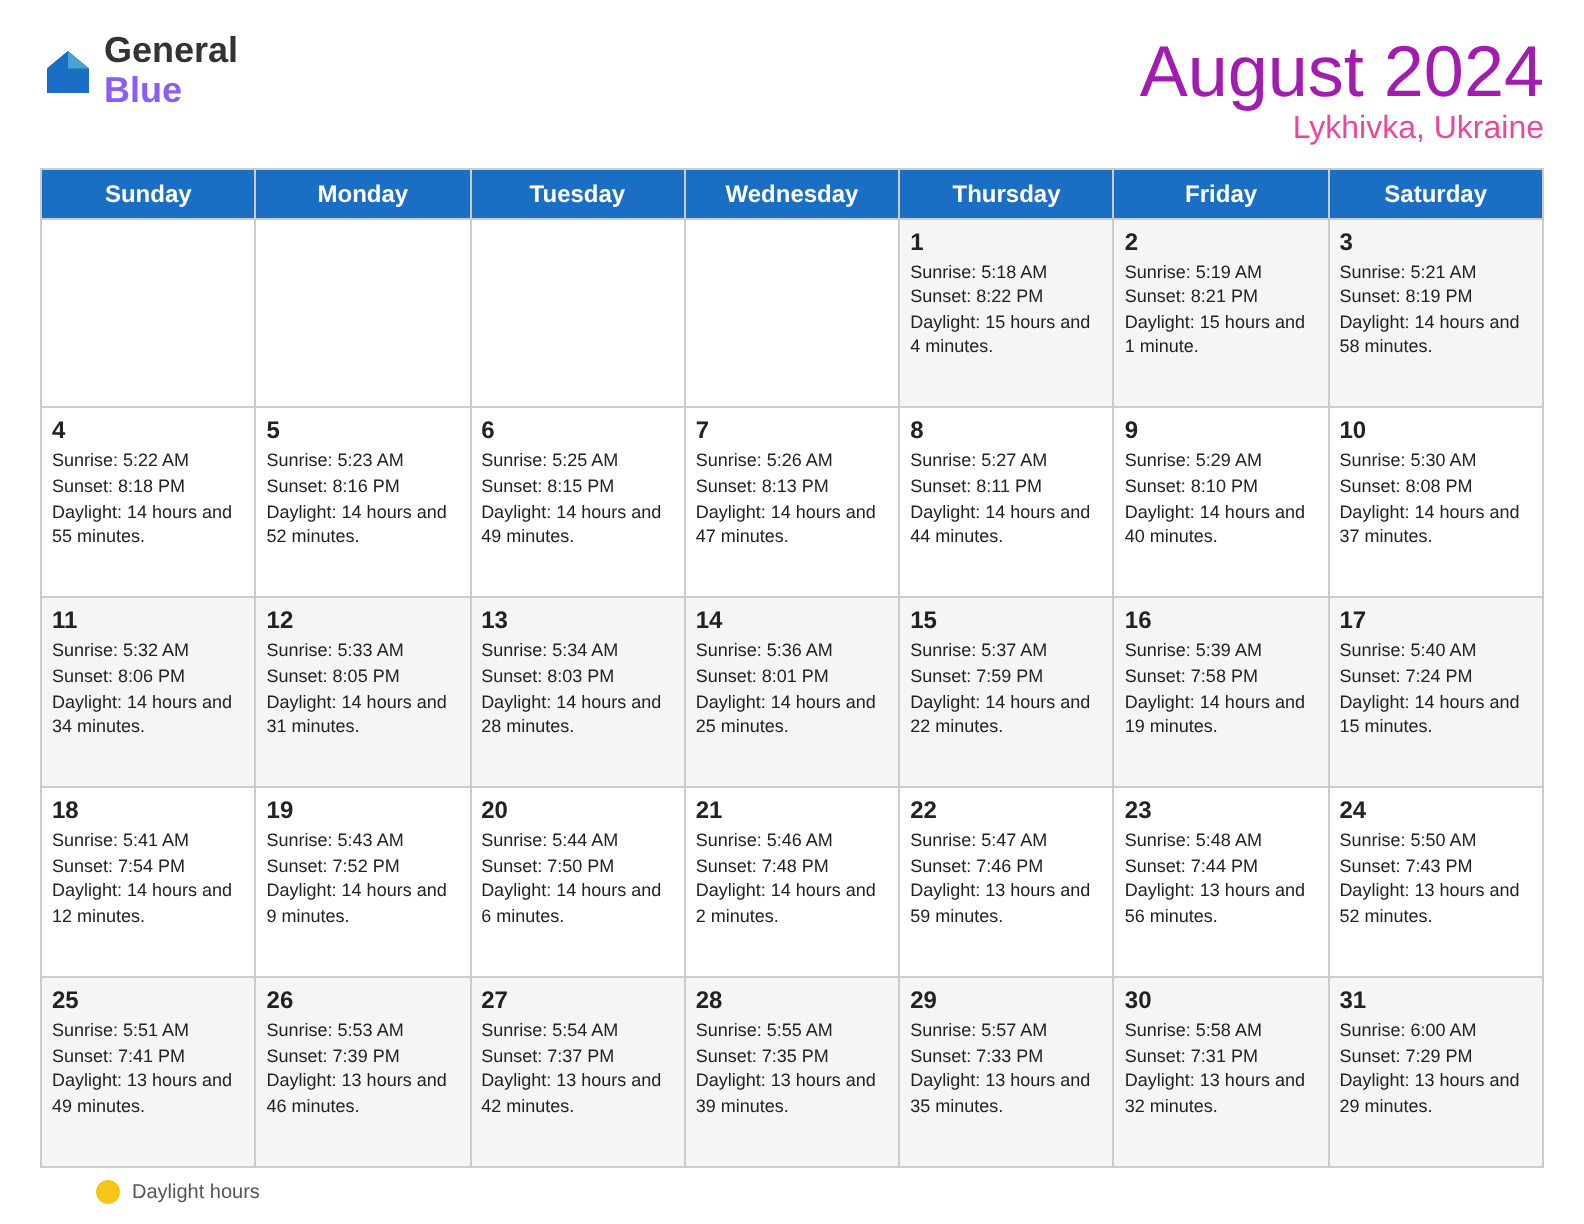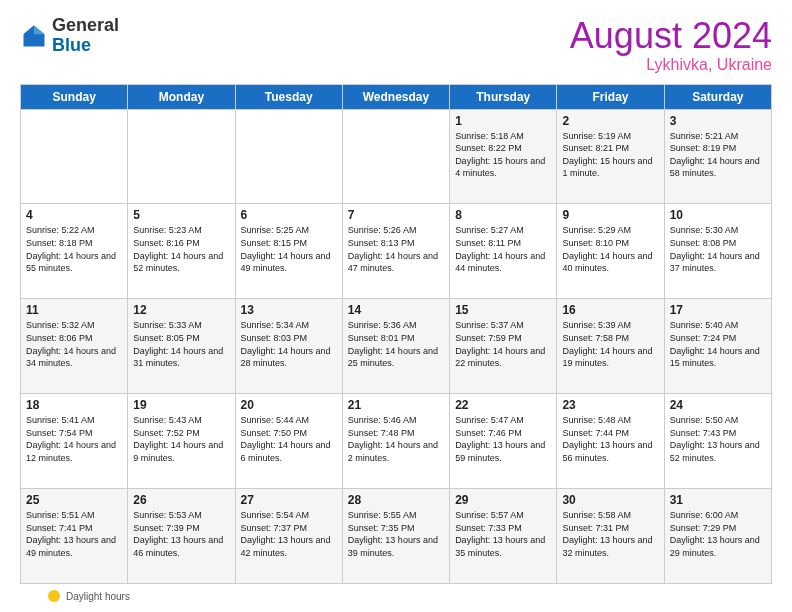--- a/index.html
+++ b/index.html
@@ -27,21 +27,21 @@
       display: flex;
       align-items: center;
       gap: 4px;
     }
     .logo-text {
       font-size: 18px;
       font-weight: bold;
       line-height: 1.1;
     }
     .logo-general { color: #333; }
-    .logo-blue { color: #0369a1; }
+    .logo-blue { color: #8b5cf6; }
     .logo-icon {
       width: 28px;
       height: 28px;
     }
     .title-block {
       text-align: right;
     }
     .month-title {
       font-size: 36px;
       font-weight: normal;

